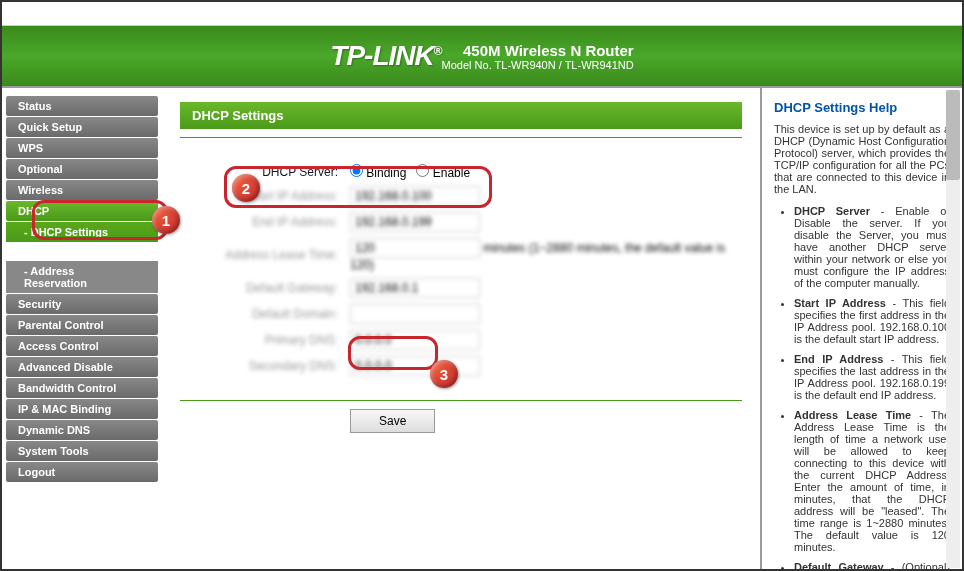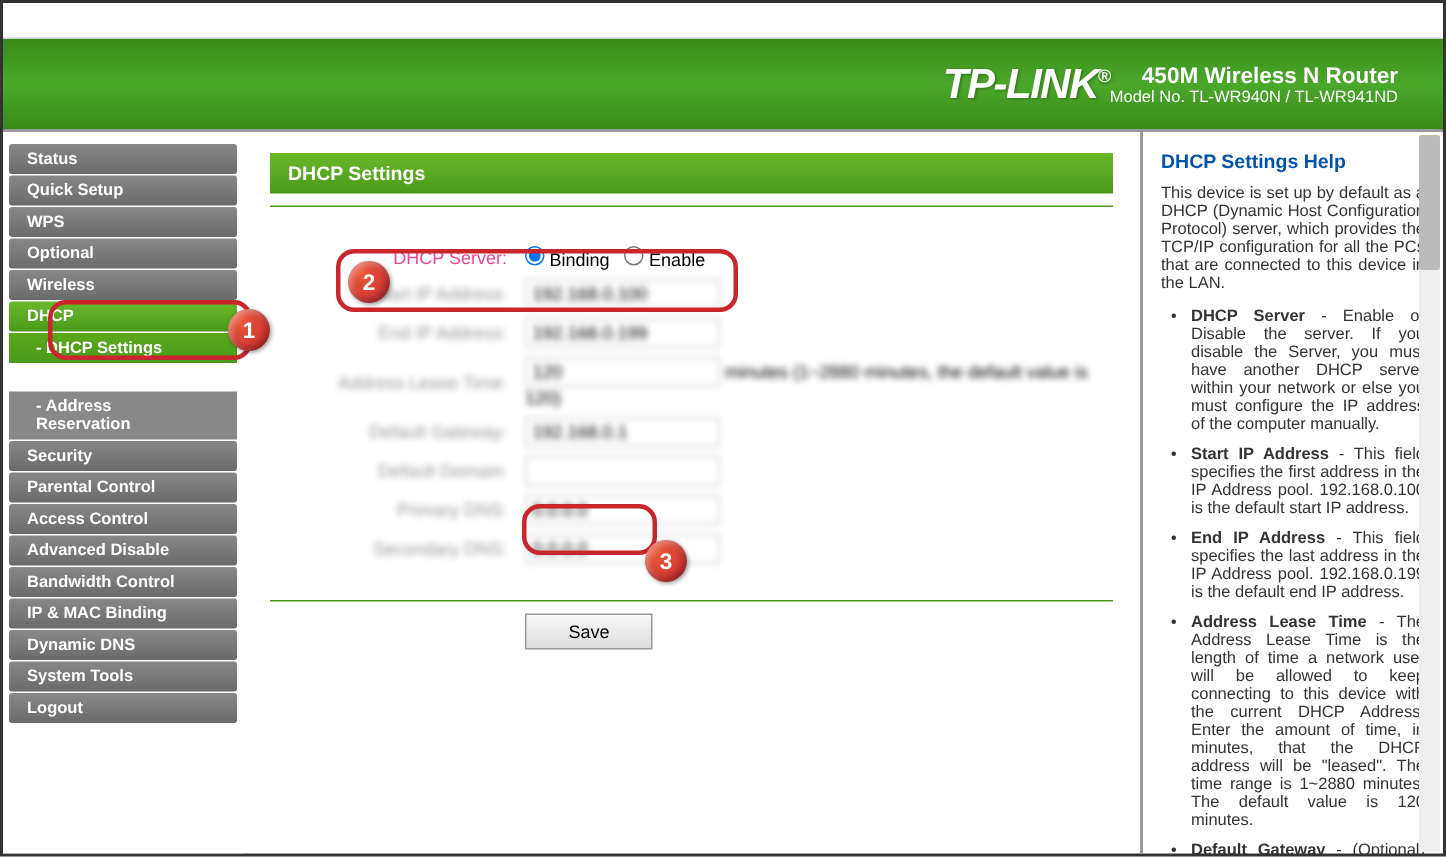--- a/index.html
+++ b/index.html
@@ -1,34 +1,34 @@
 <!DOCTYPE html>
 <html><head>
 <meta charset="utf-8">
 <style>
 * { box-sizing: border-box; margin: 0; padding: 0; }
 body { font-family: Arial, sans-serif; font-size: 12px; background: #fff; border: 2px solid #333; width: 964px; height: 571px; overflow: hidden; position: relative; }
 .top-bar { height: 24px; background: #fff; border-bottom: 1px solid #ccc; }
-.header { background: linear-gradient(#3a8a1a, #4aa82a, #3a8a1a); height: 60px; padding: 8px 30px; color: #fff; display: flex; justify-content: flex-end; align-items: center; }
+.header { background: linear-gradient(#3a8a1a, #4aa82a, #3a8a1a); height: 60px; padding: 8px 30px; color: #fff; display: flex; justify-content: center; align-items: center; }
 .logo { font-size: 28px; font-weight: bold; font-style: italic; letter-spacing: -1px; color: #fff; text-shadow: 1px 1px 2px rgba(0,0,0,.3); }
 .logo sup { font-size: 12px; font-style: normal; }
 .header-right { text-align: right; }
 .header-right .title { font-size: 15px; font-weight: bold; }
 .header-right .model { font-size: 11px; }
 .main { display: flex; height: calc(100% - 84px); border-top: 2px solid #999; }
 .sidebar { width: 160px; background: #fff; padding: 8px 0; font-weight: bold; }
 .sidebar-item { display: block; background: linear-gradient(#888, #6a6a6a); color: #fff; padding: 4px 12px; margin: 0 4px 1px; font-size: 11px; cursor: pointer; border-radius: 2px; }
 .sidebar-item.active { background: linear-gradient(#6ab82a, #4a9a1a); }
 .sidebar-sub { background: #888; color: #fff; padding: 4px 18px; margin: 0 4px 1px; font-size: 11px; cursor: pointer; }
 .sidebar-sub.active { background: linear-gradient(#5aa81a, #4a9a1a); }
 .content { flex: 1; padding: 14px 18px; border-right: 2px solid #999; overflow: hidden; }
 .panel-title { background: linear-gradient(#6ab82a, #4a9a1a); color: #fff; padding: 6px 12px; font-size: 13px; font-weight: bold; }
 .panel-body { padding: 18px 10px 10px; }
 .form-row { display: flex; align-items: center; margin-bottom: 6px; }
-.form-label { width: 160px; text-align: right; padding-right: 12px; color: #ec4899; font-size: 12px; }
+.form-label { width: 160px; text-align: right; padding-right: 12px; color: #0f172a; font-size: 12px; }
 .form-label.blurred { filter: blur(2px); color: #999; }
 .form-field { flex: 1; font-size: 12px; }
 .form-field.blurred { filter: blur(2px); }
 .form-field input[type=text] { width: 130px; padding: 2px 4px; border: 1px solid #ccc; font-size: 12px; }
 .hr-line { border: 0; border-top: 1px solid #4a9a1a; margin: 8px 0; }
 .save-row { text-align: left; padding-left: 170px; }
 .save-btn { background: linear-gradient(#f8f8f8, #ddd); border: 1px solid #999; padding: 4px 28px; font-size: 12px; cursor: pointer; }
 .help { width: 200px; padding: 12px; font-size: 11px; color: #333; overflow-y: auto; }
 .help h3 { color: #0055aa; font-size: 13px; margin-bottom: 8px; }
 .help p { text-align: justify; margin-bottom: 10px; }

